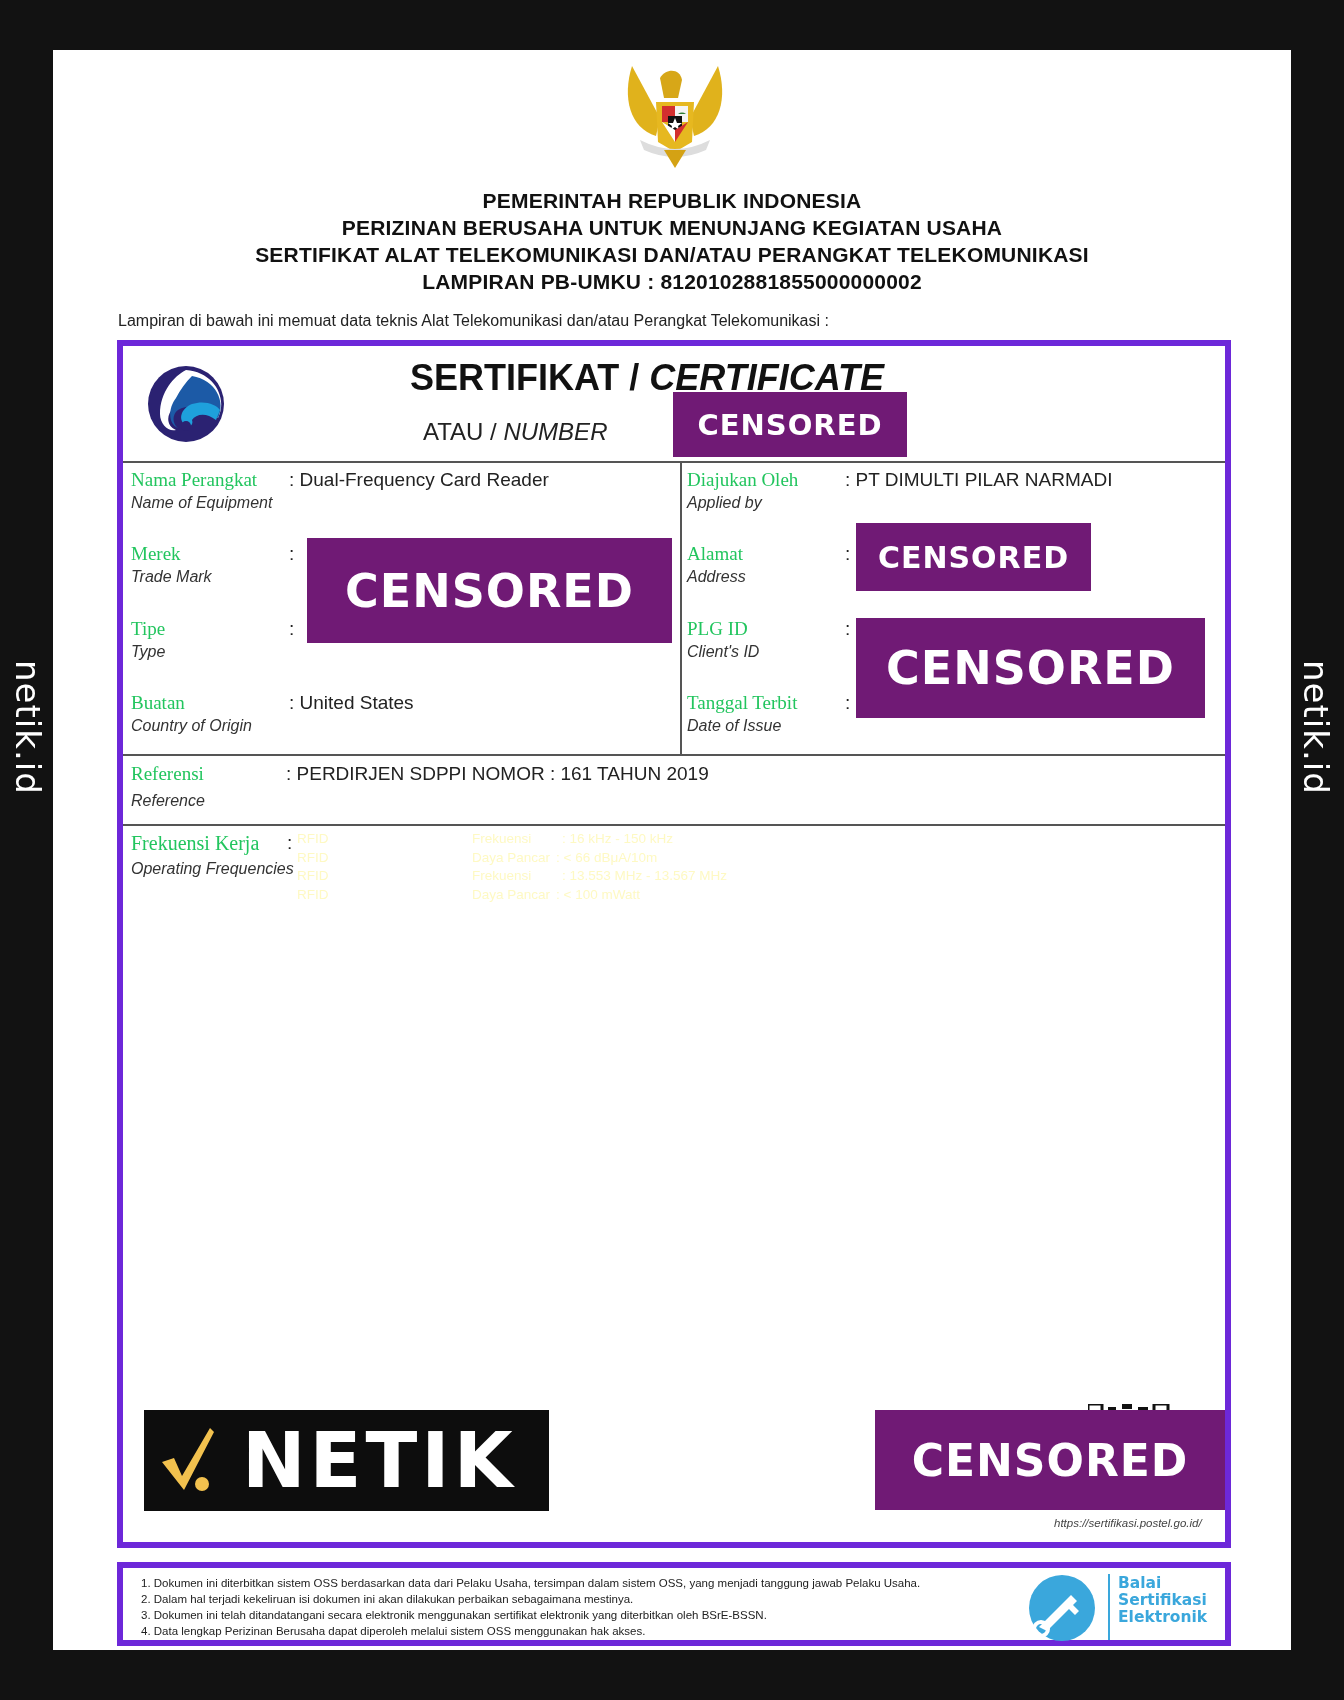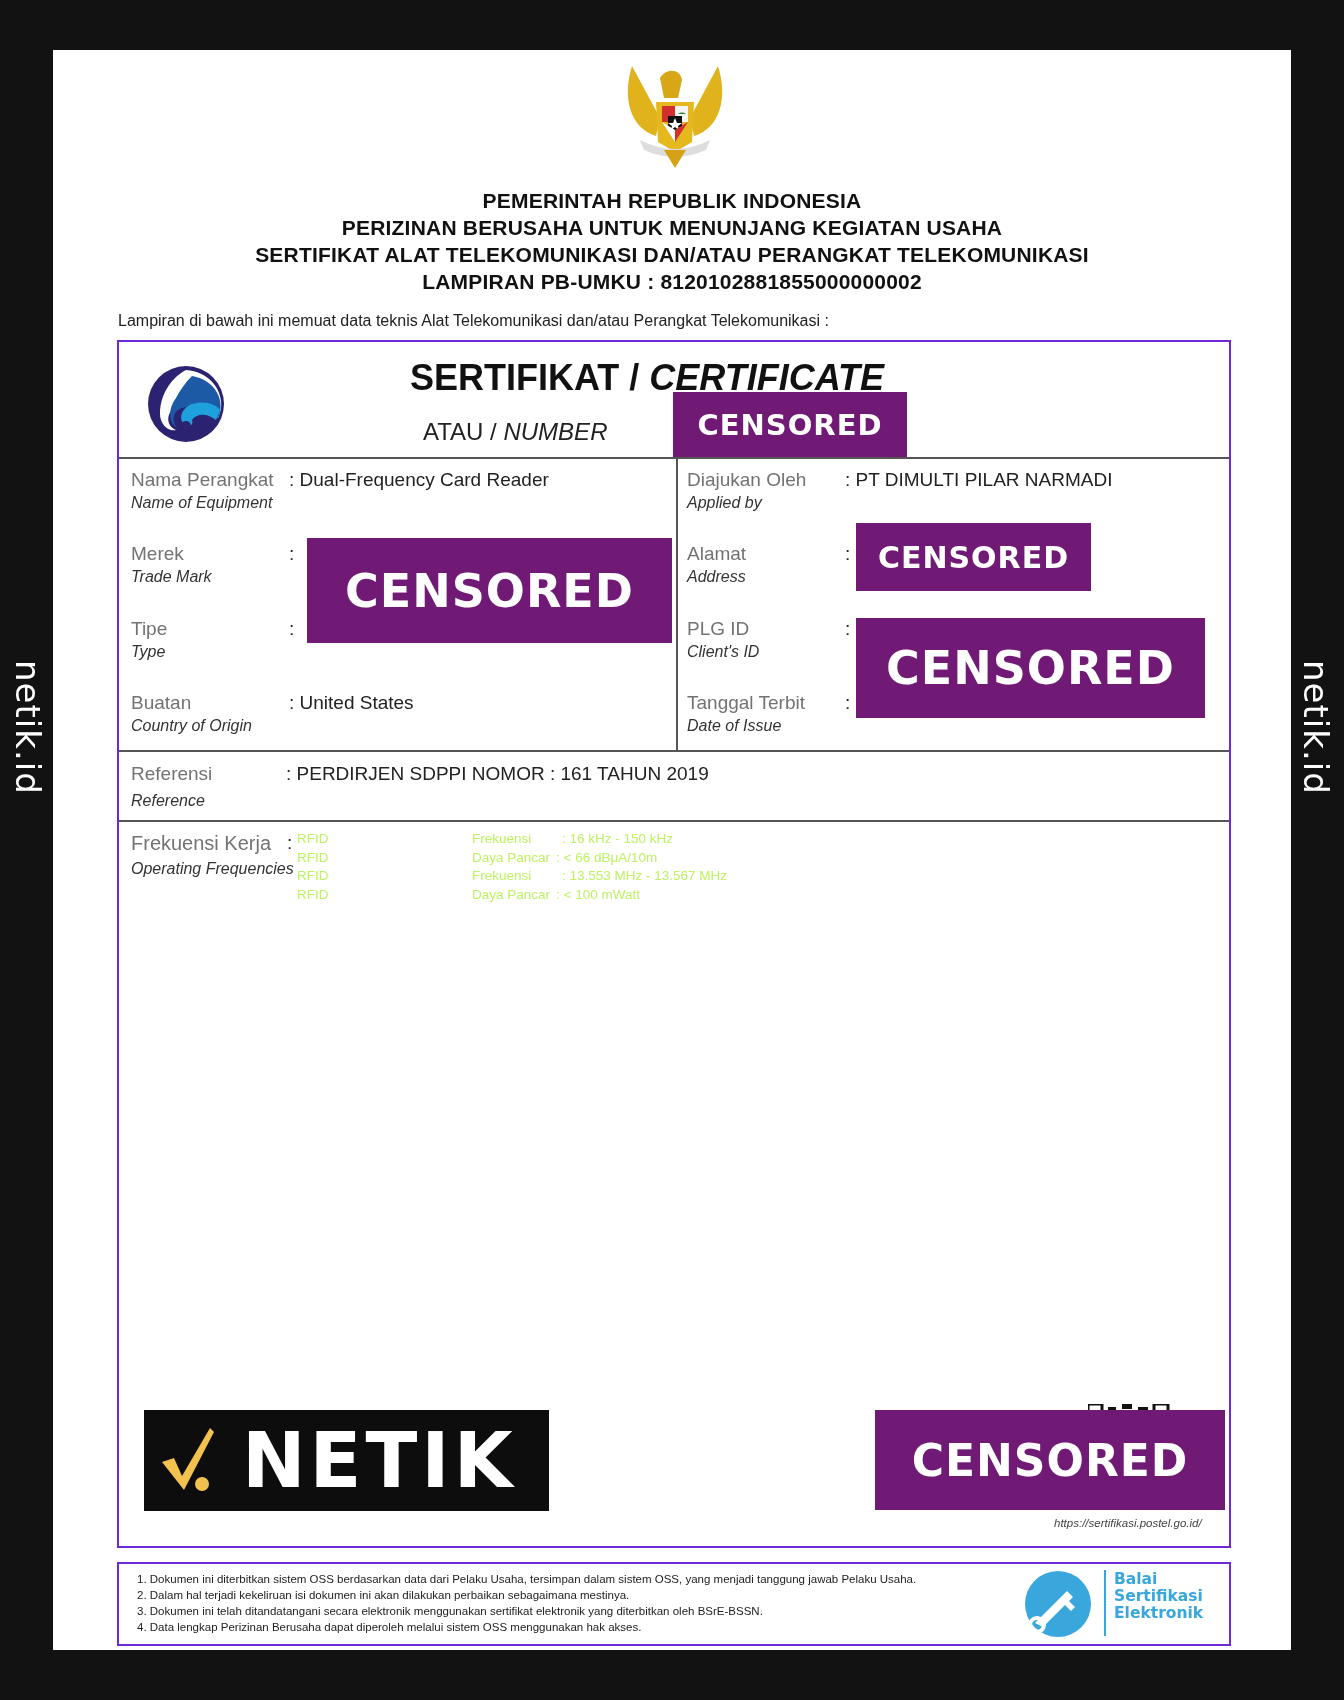--- a/index.html
+++ b/index.html
@@ -5,29 +5,29 @@
   html, body { margin:0; padding:0; }
   body { width:1344px; height:1700px; background:#121212; position:relative; overflow:hidden; font-family:"Liberation Sans", sans-serif; color:#111; }
   .page { position:absolute; left:53px; top:50px; width:1238px; height:1600px; background:#fff; }
   .wm { position:absolute; top:660px; color:#fff; font-family:"DejaVu Sans", sans-serif; font-size:34px; writing-mode:vertical-rl; letter-spacing:1px; }
   .wm.left { left:8px; }
   .wm.right { left:1296px; }
   .abs { position:absolute; }
   .garuda { left:620px; top:58px; width:110px; height:112px; }
   .hdr { left:0; width:1344px; text-align:center; font-weight:bold; font-size:21px; letter-spacing:0.2px; }
   .intro { left:118px; top:312px; font-size:16px; color:#222; }
-  .box { position:absolute; border:2px solid #6d28d9; box-sizing:border-box; }
+  .box { position:absolute; border:6px solid #6d28d9; box-sizing:border-box; }
   .mainbox { left:117px; top:340px; width:1114px; height:1208px; }
   .hline { position:absolute; left:0; right:0; height:0; border-top:2px solid #555; }
   .vline { position:absolute; width:0; border-left:2px solid #555; }
-  .lbl { position:absolute; font-size:19px; color:#737373; }
+  .lbl { position:absolute; font-size:19px; color:#22c55e;font-family:Liberation Serif, serif; }
   .sub { position:absolute; font-size:16px; font-style:italic; color:#333; }
   .val { position:absolute; font-size:19px; color:#222; white-space:nowrap; }
   .censor { position:absolute; background:#701a75; color:#fff; font-family:"DejaVu Sans", sans-serif; font-weight:bold; display:flex; align-items:center; justify-content:center; letter-spacing:1px; }
-  .small { position:absolute; font-size:13.5px; color:#bef264; white-space:nowrap; }
+  .small { position:absolute; font-size:13.5px; color:#fef9c3; white-space:nowrap; }
   .footbox { left:117px; top:1562px; width:1114px; height:84px; }
   .note { position:absolute; left:18px; font-size:11.5px; color:#222; white-space:nowrap; }
   .bse-text { position:absolute; left:995px; top:7px; color:#3aa7dc; font-weight:bold; font-family:"DejaVu Sans", sans-serif; font-size:15.5px; line-height:17px; }
   .netik { position:absolute; left:144px; top:1410px; width:405px; height:101px; background:#0d0d0d; display:flex; align-items:center; }
   .netik-text { color:#fff; font-family:"DejaVu Sans", sans-serif; font-weight:bold; font-size:76px; letter-spacing:4px; margin-left:22px; }
 </style>
 </head>
 <body>
 
 <div class="wm left">netik.id</div>

